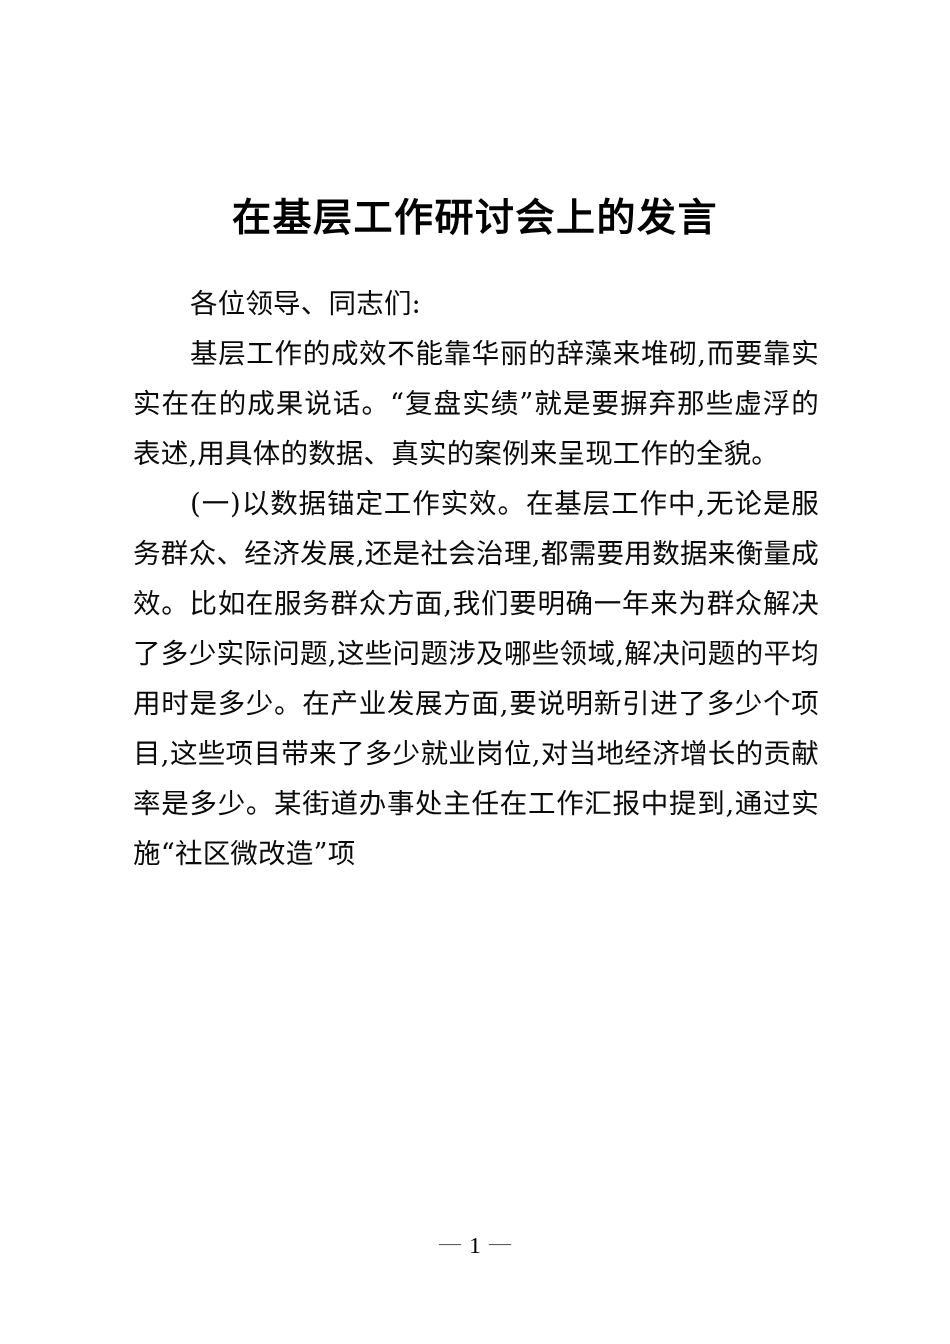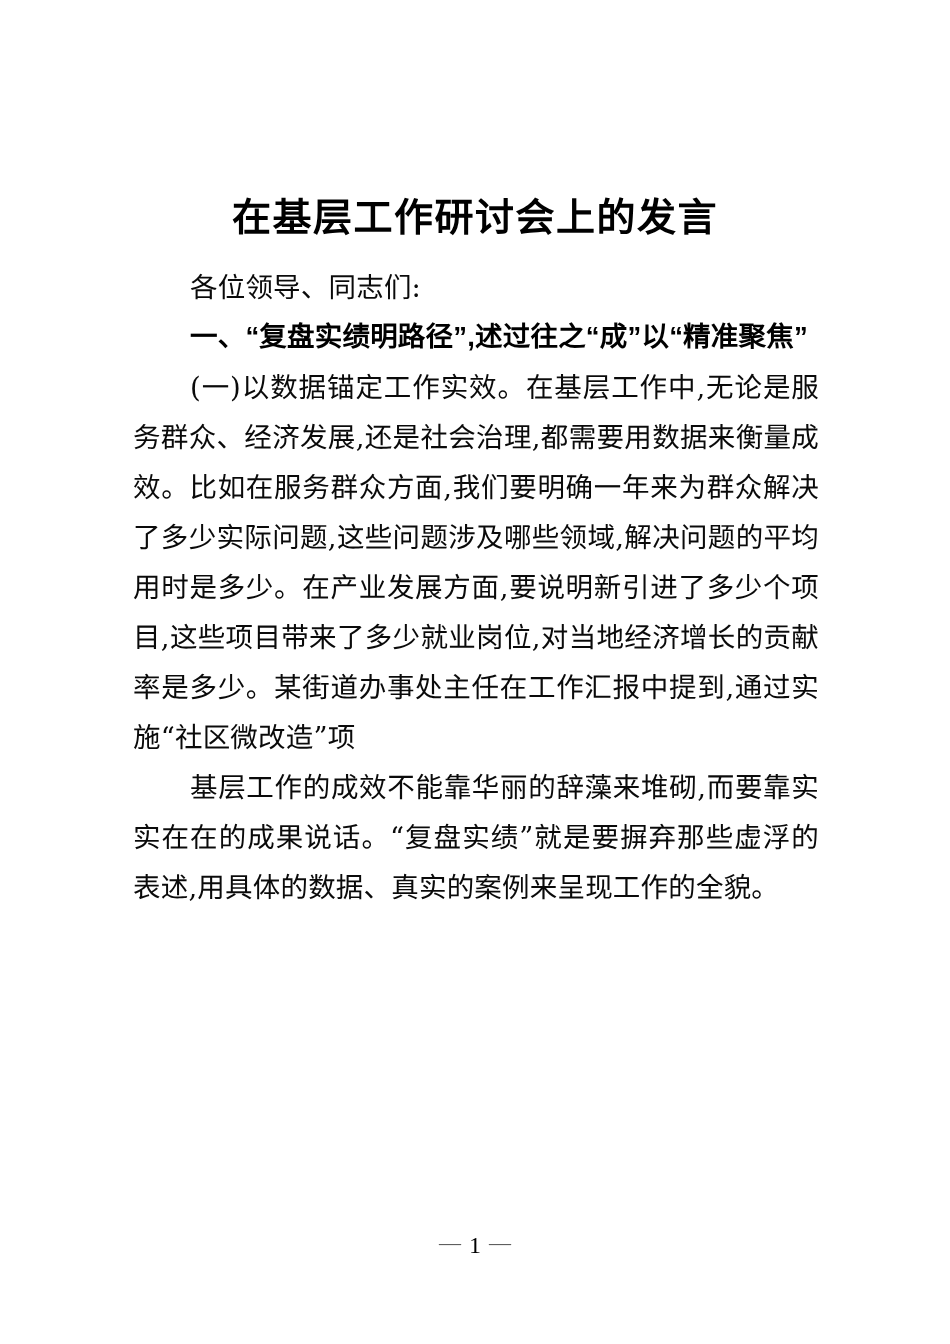--- a/index.html
+++ b/index.html
@@ -42,21 +42,21 @@
     line-height: 52px;
     letter-spacing: 1.5px;
     color: #000000;
     white-space: nowrap;
   }
 
   
   .body-block {
     position: absolute;
     left: 133px;
-    top: 262px;
+    top: 278px;
     width: 686px;
   }
 
   .para {
     font-family: "DejaVu Serif", "Liberation Serif", serif;
     font-size: 27.5px;
     line-height: 50px;
     letter-spacing: 0.2px;
     text-align: justify;
     text-justify: inter-ideograph;
@@ -114,25 +114,24 @@
 
 <div class="page">
 
   <h1 class="doc-title">在基层工作研讨会上的发言</h1>
 
   <div class="body-block">
 
     <p class="para noindent">各位领导、同志们:</p>
 
 
-    <p class="heading-para">一、“复盘实绩明路径”,述过往之“成”以“精准聚焦”</p>
+
+    <p class="para">基层工作的成效不能靠华丽的辞藻来堆砌,而要靠实实在在的成果说话。“复盘实绩”就是要摒弃那些虚浮的表述,用具体的数据、真实的案例来呈现工作的全貌。</p>
 
     <p class="para">(一)以数据锚定工作实效。在基层工作中,无论是服务群众、经济发展,还是社会治理,都需要用数据来衡量成效。比如在服务群众方面,我们要明确一年来为群众解决了多少实际问题,这些问题涉及哪些领域,解决问题的平均用时是多少。在产业发展方面,要说明新引进了多少个项目,这些项目带来了多少就业岗位,对当地经济增长的贡献率是多少。某街道办事处主任在工作汇报中提到,通过实施“社区微改造”项</p>
-
-    <p class="para">基层工作的成效不能靠华丽的辞藻来堆砌,而要靠实实在在的成果说话。“复盘实绩”就是要摒弃那些虚浮的表述,用具体的数据、真实的案例来呈现工作的全貌。</p>
 
   </div>
 
   <div class="page-footer">
     <span class="footer-dash">—</span><span class="footer-num">1</span><span class="footer-dash">—</span>
   </div>
 
 </div>
 
 </body></html>

